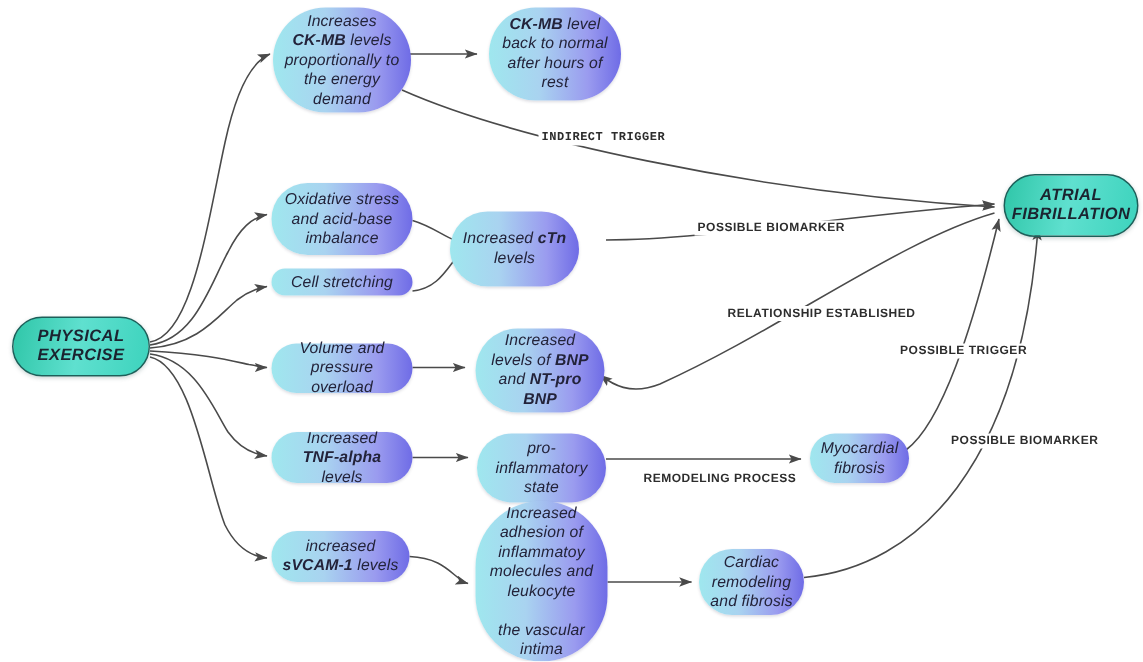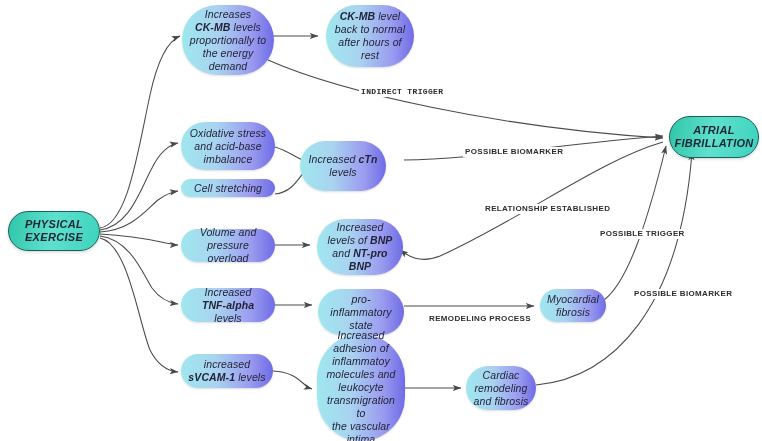--- a/index.html
+++ b/index.html
@@ -198,21 +198,21 @@
     </span>
   </div>
 
   <div class="node" style="left:317px; top:334px; width:88px; height:107px;">
     <span class="txt">
       <span>Increased</span><br>
       <span>adhesion of</span><br>
       <span>inflammatoy</span><br>
       <span>molecules and</span><br>
       <span>leukocyte</span><br>
-      <span>transmigration to</span><br>
+      <br>
       <span>the vascular</span><br>
       <span>intima</span>
     </span>
   </div>
 
   <div class="node" style="left:466px; top:366px; width:70px; height:44px;">
     <span class="txt">
       <span>Cardiac</span><br>
       <span>remodeling</span><br>
       <span>and fibrosis</span>

